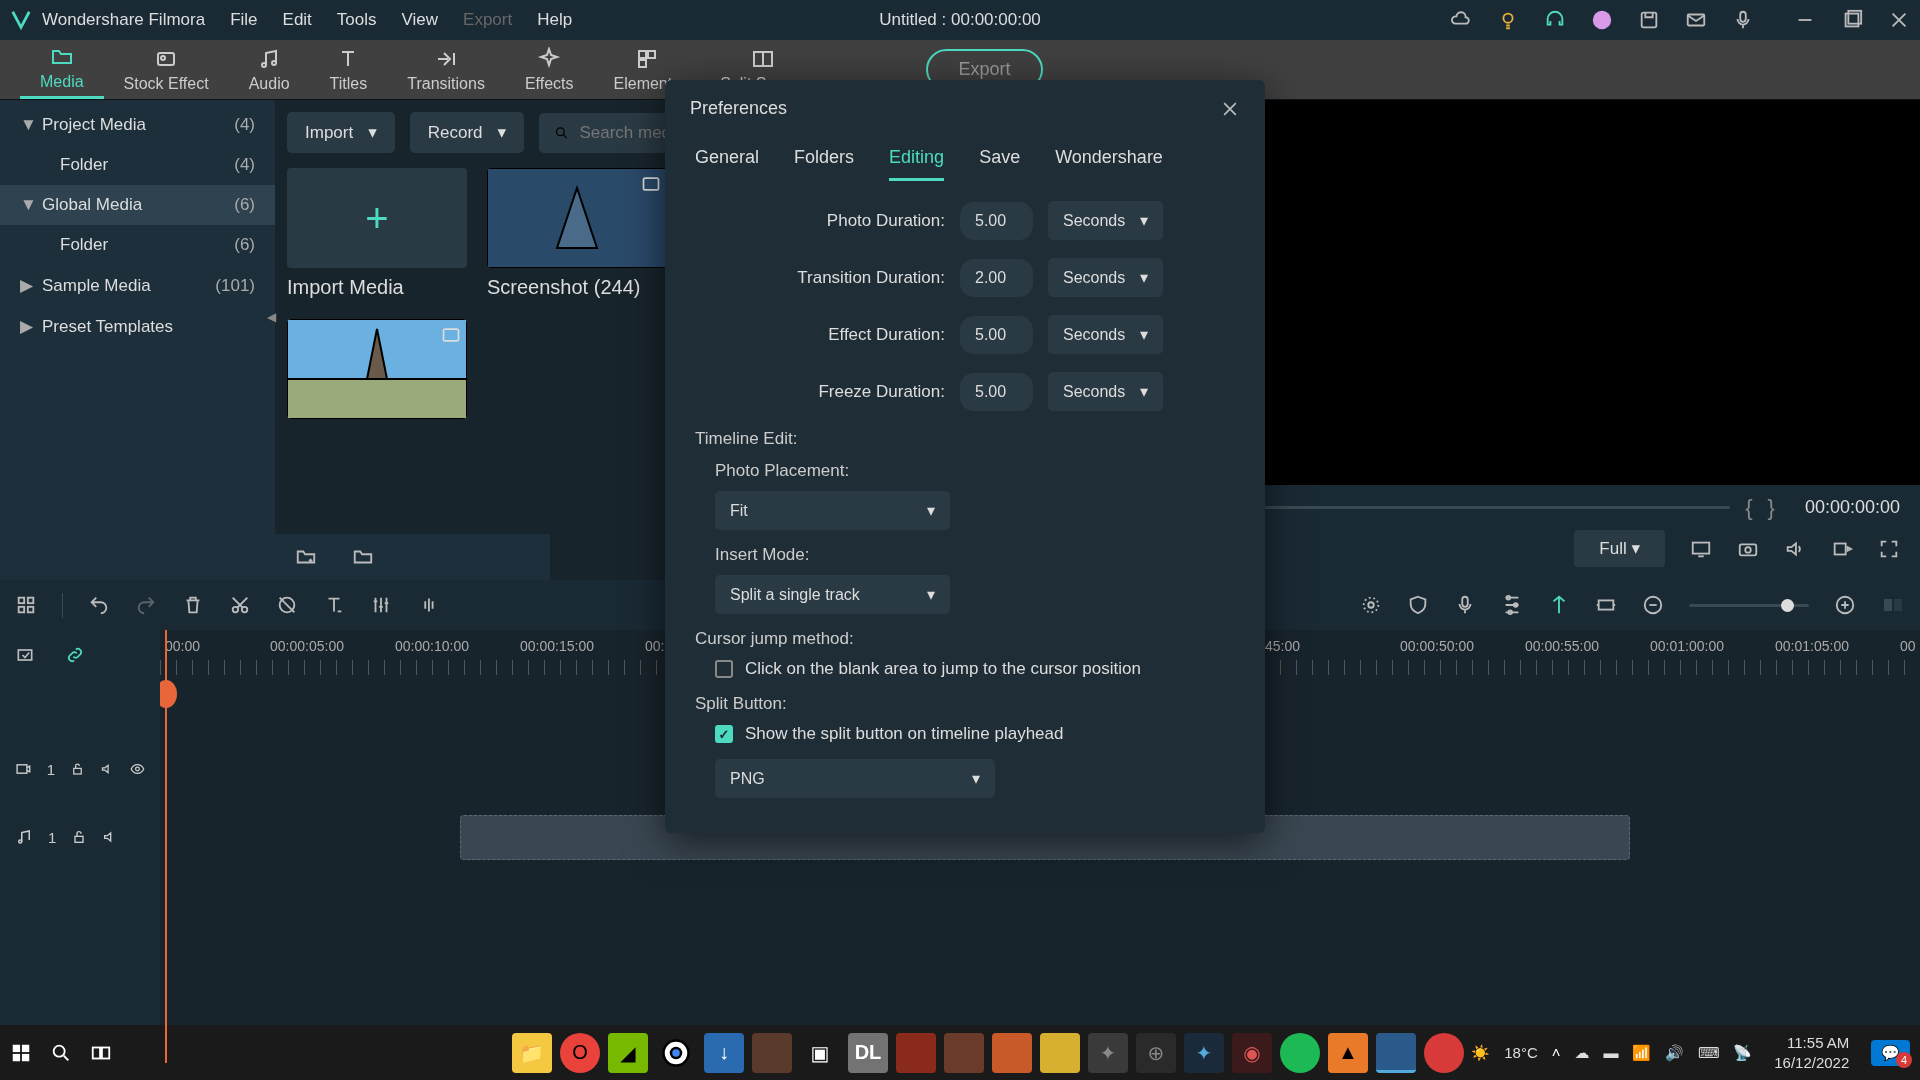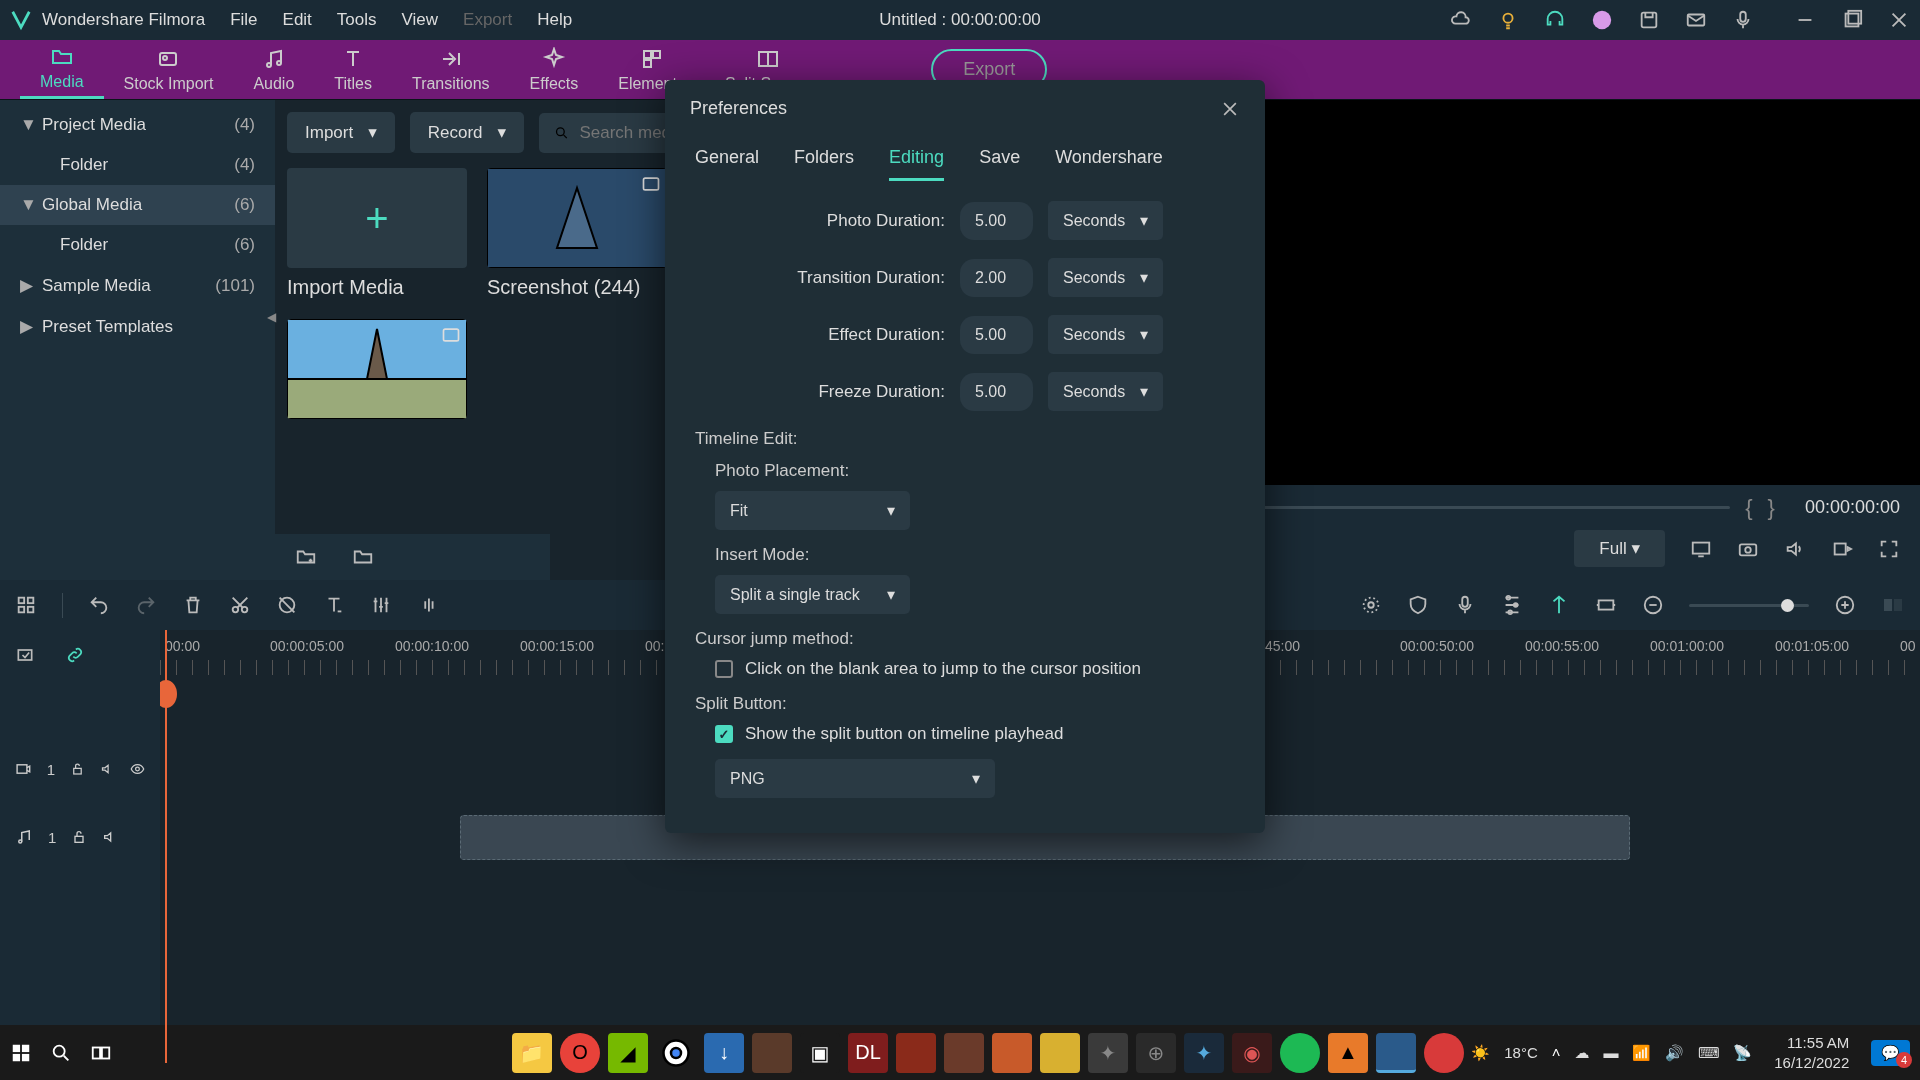--- a/index.html
+++ b/index.html
@@ -11,21 +11,21 @@
 .app-name { font-weight: 500; margin-right: 25px; }
 .menu-bar { display: flex; gap: 25px; font-size: 17px; }
 .menu-item { cursor: pointer; color: #ddd; }
 .menu-item.disabled { color: #666; }
 .doc-title { position: absolute; left: 50%; transform: translateX(-50%); color: #ddd; font-size: 17px; }
 .title-right { margin-left: auto; display: flex; align-items: center; gap: 25px; }
 .title-right svg { width: 22px; height: 22px; }
 .win-controls { display: flex; gap: 25px; margin-left: 15px; }
 
 
-.toolbar { height: 60px; background: #701a75; display: flex; align-items: center; padding-left: 20px; border-bottom: 1px solid #0a1419; }
+.toolbar { height: 60px; background: #404040; display: flex; align-items: center; padding-left: 20px; border-bottom: 1px solid #0a1419; }
 .tool-tab { display: flex; flex-direction: column; align-items: center; gap: 4px; padding: 5px 20px; color: #ccc; font-size: 16px; cursor: pointer; }
 .tool-tab.active { color: #4cdbc0; border-bottom: 3px solid #4cdbc0; }
 .tool-tab svg { width: 24px; height: 24px; }
 .export-btn { margin-left: 100px; padding: 8px 30px; border: 2px solid #4cdbc0; border-radius: 25px; color: #999; font-size: 18px; background: transparent; }
 
 
 .main { display: flex; height: 480px; }
 .sidebar { width: 275px; background: #1d2f3a; padding: 5px 0; }
 .tree-item { display: flex; align-items: center; padding: 10px 20px; color: #ddd; font-size: 17px; cursor: pointer; }
 .tree-item.selected { background: #2f4250; }
@@ -94,21 +94,21 @@
 .dialog-tabs { display: flex; gap: 35px; padding: 0 30px; font-size: 18px; }
 .dialog-tab { padding: 10px 0; cursor: pointer; color: #ddd; }
 .dialog-tab.active { color: #4cdbc0; border-bottom: 3px solid #4cdbc0; }
 .dialog-body { padding: 20px 30px; font-size: 17px; }
 .duration-row { display: flex; align-items: center; margin-bottom: 18px; gap: 15px; }
 .duration-label { width: 250px; text-align: right; }
 .duration-input { width: 73px; background: #2a3a44; border: none; color: #ddd; padding: 10px 15px; border-radius: 14px; font-size: 16px; text-align: left; }
 .duration-unit { width: 115px; background: #2a3a44; border: none; color: #ddd; padding: 10px 15px; border-radius: 5px; font-size: 16px; display: flex; justify-content: space-between; align-items: center; }
 .section-label { margin: 15px 0 12px; color: #ccc; }
 .sub-label { margin-left: 20px; color: #ccc; margin-bottom: 10px; }
-.dialog-select { width: 195px; background: #2a3a44; border: none; color: #ddd; padding: 10px 15px; border-radius: 5px; font-size: 16px; margin-left: 20px; display: flex; justify-content: space-between; align-items: center; margin-bottom: 15px; }
+.dialog-select { width: 235px; background: #2a3a44; border: none; color: #ddd; padding: 10px 15px; border-radius: 5px; font-size: 16px; margin-left: 20px; display: flex; justify-content: space-between; align-items: center; margin-bottom: 15px; }
 .dialog-select.wide { width: 280px; }
 .checkbox-row { display: flex; align-items: center; gap: 12px; margin-left: 20px; margin-bottom: 15px; }
 .checkbox { width: 18px; height: 18px; border: 2px solid #888; border-radius: 3px; display: flex; align-items: center; justify-content: center; }
 .checkbox.checked { background: #4cdbc0; border-color: #4cdbc0; color: #1a2a35; font-size: 13px; font-weight: bold; }
 .dialog-footer { display: flex; justify-content: flex-end; gap: 20px; padding: 20px 30px 28px; }
 .btn-ok { background: #4cdbc0; color: #1a2a35; border: none; padding: 12px 45px; border-radius: 25px; font-size: 18px; font-weight: 600; cursor: pointer; }
 .btn-cancel { background: transparent; color: #ddd; border: 2px solid #4cdbc0; padding: 10px 35px; border-radius: 25px; font-size: 18px; font-weight: 600; cursor: pointer; }
 
 
 .taskbar { position: absolute; bottom: 0; left: 0; right: 0; height: 55px; background: #1a1a1a; display: flex; align-items: center; padding: 0 10px; }
@@ -205,21 +205,21 @@
       <svg viewBox="0 0 24 24" style="stroke:#4cdbc0">
         <path d="M3 6h6l2 3h10v9H3z"></path>
       </svg>
       <span>Media</span>
     </div>
   <div class="tool-tab">
       <svg viewBox="0 0 24 24">
         <rect x="4" y="6" width="16" height="12" rx="2"></rect>
         <circle cx="9" cy="11" r="2"></circle>
       </svg>
-      <span>Stock Import</span>
+      <span>Stock Effect</span>
     </div>
   <div class="tool-tab">
       <svg viewBox="0 0 24 24">
         <path d="M9 18V6l10-2v12"></path>
         <circle cx="7" cy="18" r="2"></circle>
         <circle cx="17" cy="16" r="2"></circle>
       </svg>
       <span>Audio</span>
     </div>
   <div class="tool-tab">
@@ -716,21 +716,21 @@
     <div class="taskbar-app" style="background:#76b900">◢</div>
     <div class="taskbar-app">
         <svg width="30" height="30" viewBox="0 0 24 24">
           <circle cx="12" cy="12" r="10" fill="#fff"></circle>
           <circle cx="12" cy="12" r="4" fill="#4285f4"></circle>
         </svg>
       </div>
     <div class="taskbar-app" style="background:#2a6ab0;color:#fff">↓</div>
     <div class="taskbar-app" style="background:#5a3a2a"></div>
     <div class="taskbar-app" style="background:#1a1a1a;color:#fff">▣</div>
-    <div class="taskbar-app" style="background:#7f1d1d;color:#fff;font-weight:normal">DL</div>
+    <div class="taskbar-app" style="background:#737373;color:#fff;font-weight:bold">DL</div>
     <div class="taskbar-app" style="background:#8a2a1a"></div>
     <div class="taskbar-app" style="background:#6a3a2a"></div>
     <div class="taskbar-app" style="background:#c85a2a"></div>
     <div class="taskbar-app" style="background:#d8b030"></div>
     <div class="taskbar-app" style="background:#3a3a3a;color:#888">✦</div>
     <div class="taskbar-app" style="background:#2a2a2a;color:#888">⊕</div>
     <div class="taskbar-app" style="background:#1a2a3a;color:#5ad">✦</div>
     <div class="taskbar-app" style="background:#3a1a1a;color:#d55">◉</div>
     <div class="taskbar-app" style="background:#1db954;border-radius:50%"></div>
     <div class="taskbar-app" style="background:#e87a2a">▲</div>

